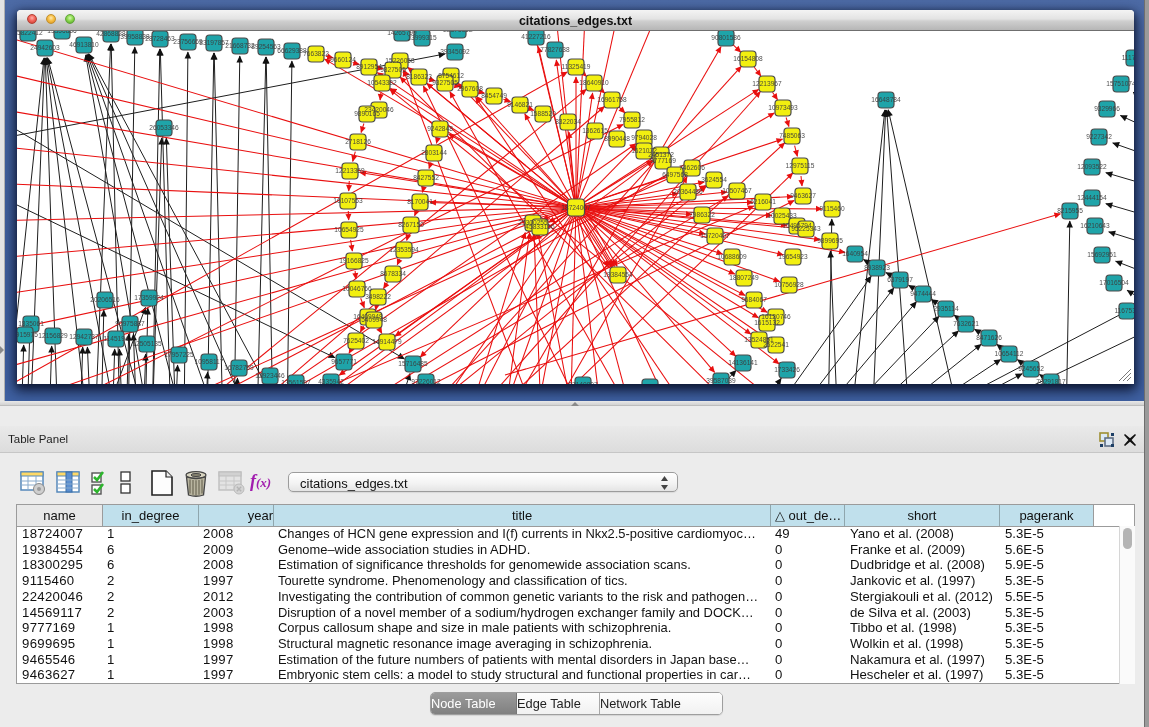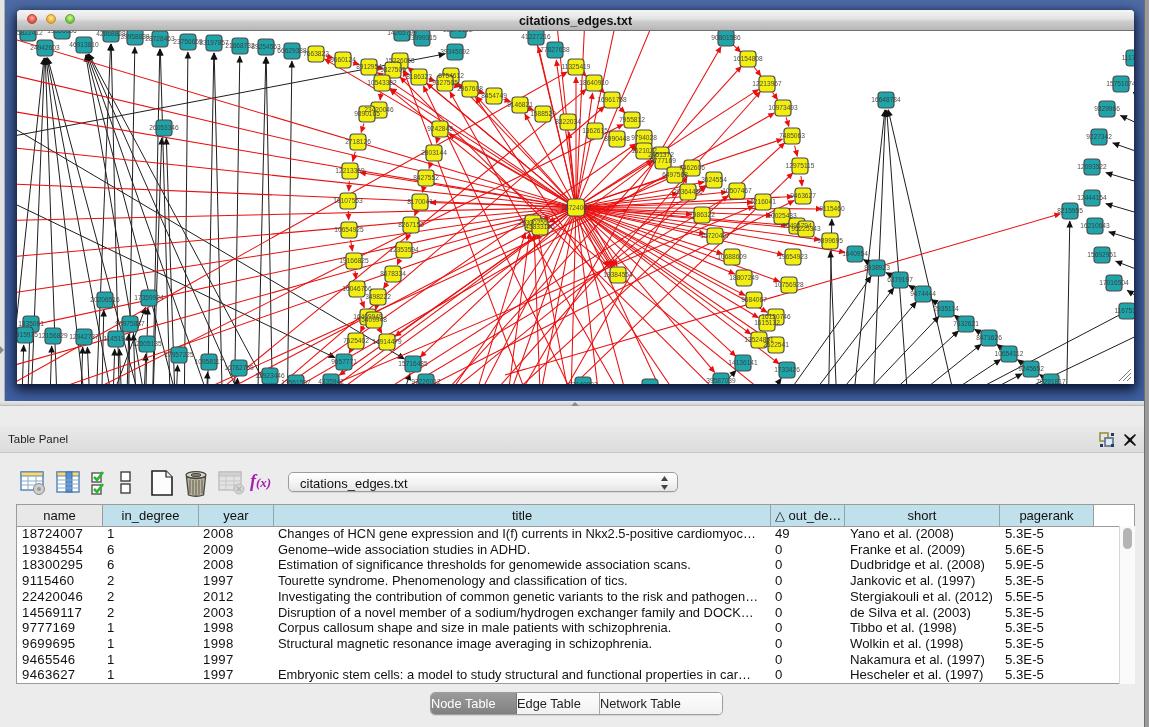--- a/index.html
+++ b/index.html
@@ -45,21 +45,21 @@
 #combo { position:absolute; left:288px; top:46px; width:390px; height:20px; border:1px solid #9c9c9c;
   border-radius:5px; background:linear-gradient(180deg,rgba(255,255,255,.99),rgba(242,242,242,.99) 60%,rgba(228,228,228,.99)); box-shadow:0 1px 1px rgba(0,0,0,0.08);}
 #combo .txt { position:absolute; left:11px; top:3px; font-size:13px; color:#111; }
 
 
 #tbl { position:absolute; left:16px; top:78px; width:1119px; height:180px; background:#fff; border:1px solid #9b9b9b; }
 .hcell { position:absolute; top:0; height:21px; background:rgba(191,224,236,.988); border-right:1px solid #8fa6ad;
   font-size:13px; color:#111; text-align:center; line-height:21px; }
 #h1 { left:0; width:86px; background:rgba(232,232,232,.988); border-right:1px solid #9b9b9b; }
 #h2 { left:86px; width:96px; }
-#h3 { left:182px; width:75px; }
+#h3 { left:182px; width:75px;text-align:right; }
 #h4 { left:257px; width:497px; }
 #h5 { left:754px; width:74px; text-align:left; }
 #h6 { left:828px; width:155px; }
 #h7 { left:983px; width:94px; border-right:1px solid #9b9b9b;}
 .hb { position:absolute; left:0; top:21px; width:1117px; height:0; border-top:1px solid #9b9b9b; }
 .trow { position:absolute; left:16px; width:1103px; height:15.7px; line-height:15.7px; font-size:13.2px; color:#111; }
 .trow span { position:absolute; top:0px; white-space:nowrap; overflow:hidden; }
 .c1 { left:6px; width:80px; letter-spacing:0.3px; }
 .c2 { left:91px; width:90px; }
 .c3 { left:187px; width:70px; letter-spacing:0.3px; }
@@ -795,20 +795,21 @@
         <span class="c3">1998</span>
         <span class="c4">Structural magnetic resonance image averaging in schizophrenia.</span>
         <span class="c5">0</span>
         <span class="c6">Wolkin et al. (1998)</span>
         <span class="c7">5.3E-5</span>
       </div>
 <div class="trow" style="top:225.6px">
         <span class="c1">9465546</span>
         <span class="c2">1</span>
         <span class="c3">1997</span>
+        <span class="c4">Estimation of the future numbers of patients with mental disorders in Japan base…</span>
         <span class="c5">0</span>
         <span class="c6">Nakamura et al. (1997)</span>
         <span class="c7">5.3E-5</span>
       </div>
 <div class="trow" style="top:241.3px">
         <span class="c1">9463627</span>
         <span class="c2">1</span>
         <span class="c3">1997</span>
         <span class="c4">Embryonic stem cells: a model to study structural and functional properties in car…</span>
         <span class="c5">0</span>

